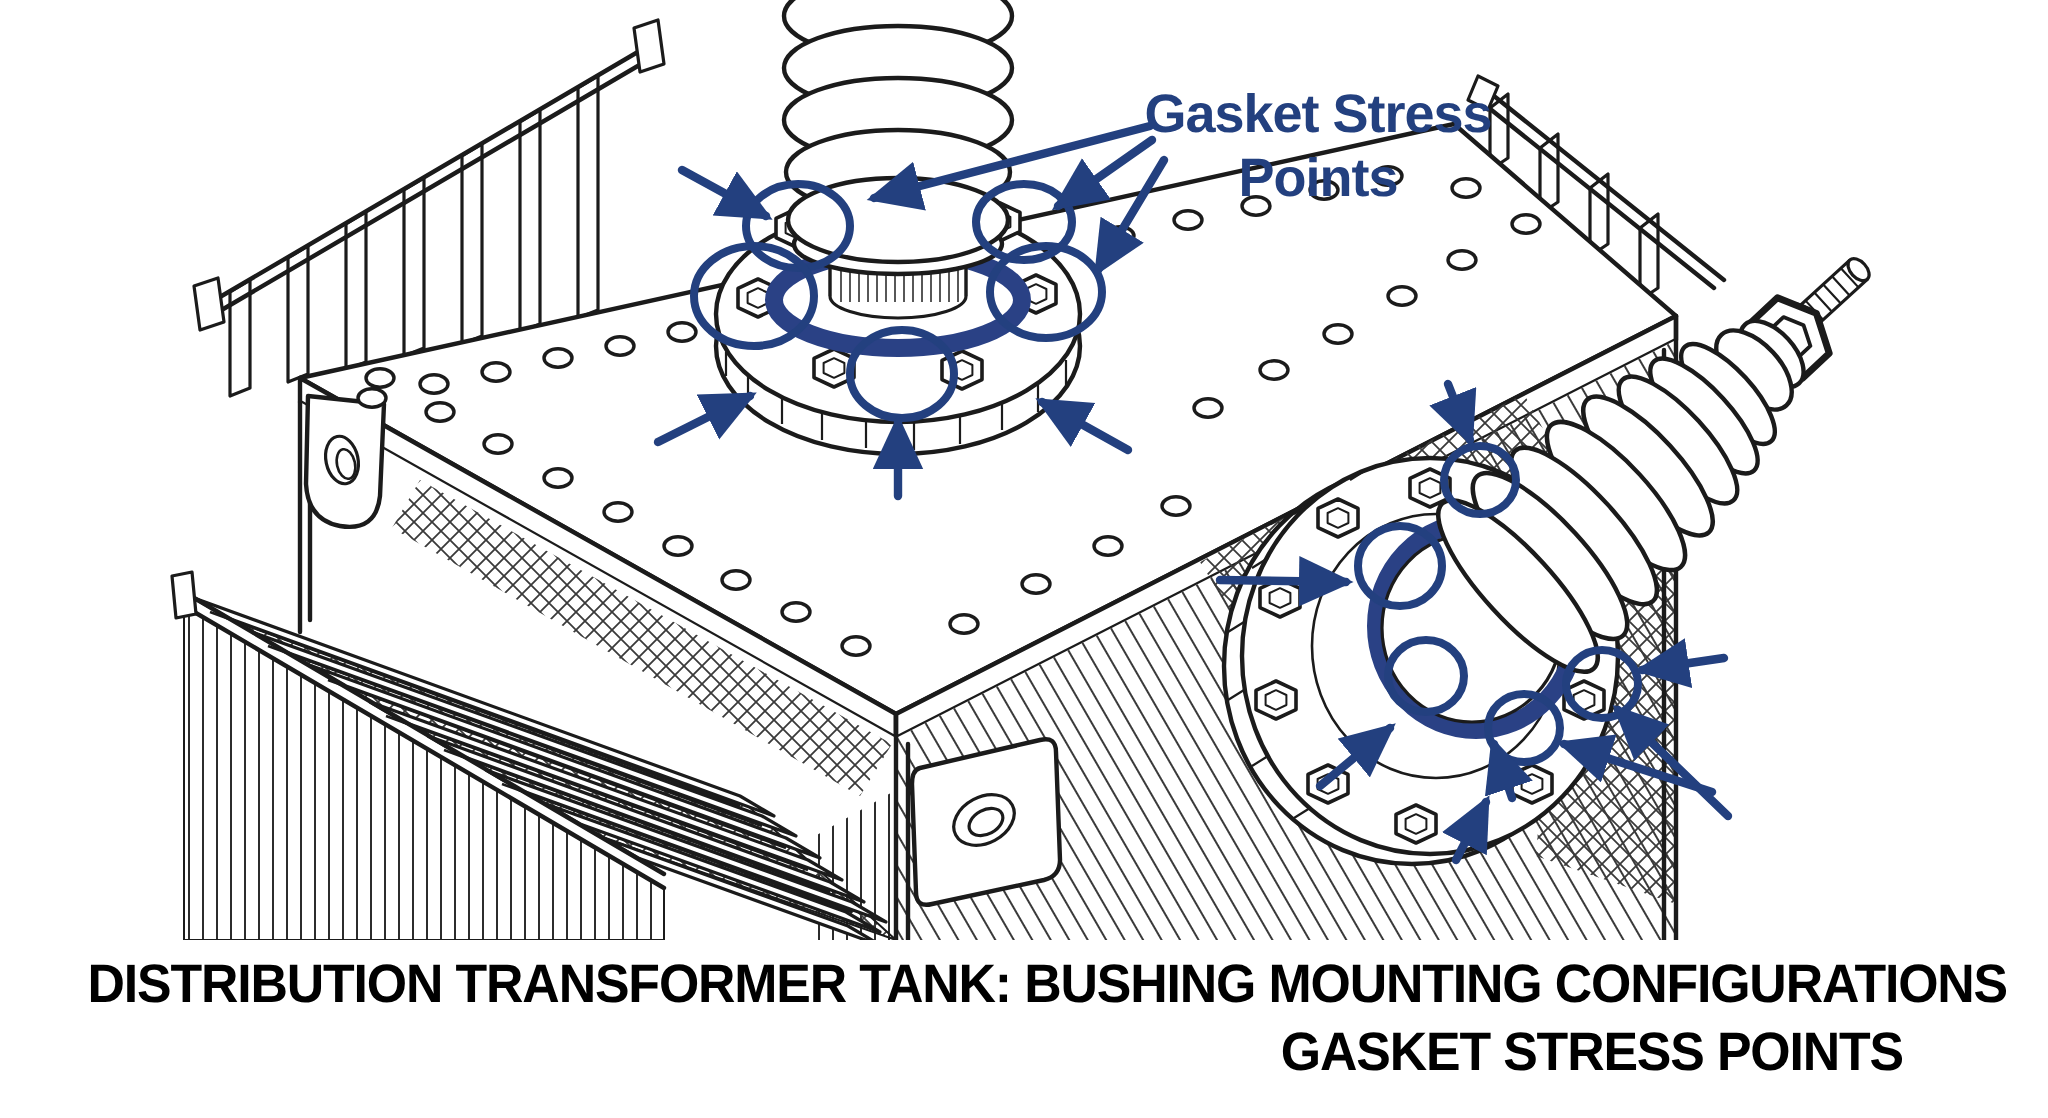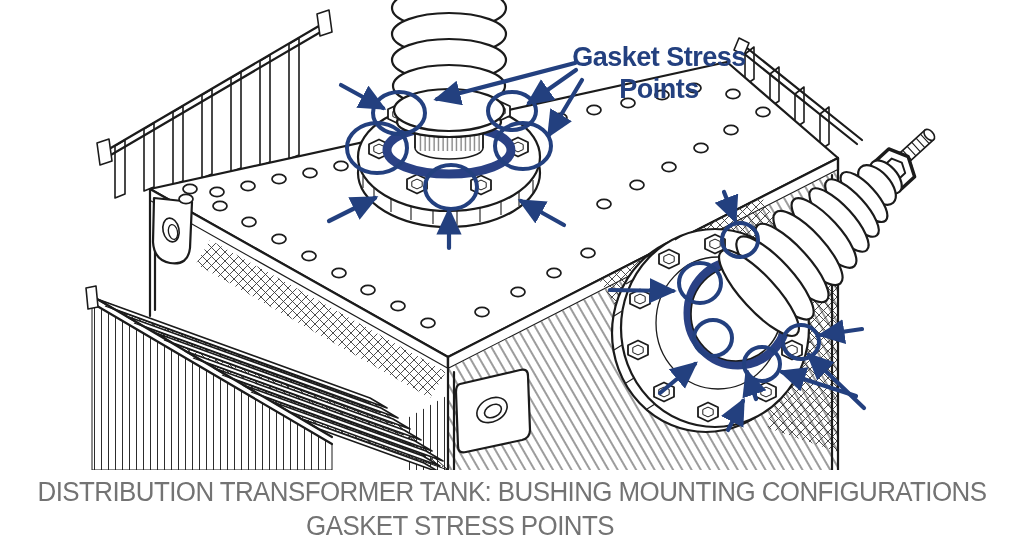--- a/index.html
+++ b/index.html
@@ -12,22 +12,22 @@
   .thin{fill:none;stroke:#1b1b1b;stroke-width:1.3;}
   .tick{fill:none;stroke:#1b1b1b;stroke-width:1.1;}
   .hole{fill:#fff;stroke:#1b1b1b;stroke-width:1.7;}
   .bolt polygon{fill:#fff;stroke:#1b1b1b;stroke-width:1.8;stroke-linejoin:round;}
   .bolt .boltInner{stroke-width:1;}
   .gasket{fill:none;stroke:#2a4185;stroke-width:9;}
   .circ{fill:none;stroke:#23407f;stroke-width:4;}
   .arr{fill:none;stroke:#23407f;stroke-width:4.2;stroke-linecap:round;}
   text.lbl{fill:#23407f;font-weight:700;font-size:27px;letter-spacing:-0.5px;
            font-family:"Liberation Sans",sans-serif;}
-  .caption-wrap{position:absolute;left:0;right:0;top:477px;text-align:center;
-                color:#737373;font-weight:400;}
+  .caption-wrap{position:absolute;left:0;right:0;top:477px;text-align:right;
+                color:#000000;font-weight:700;}
   .cap1{font-size:27px;letter-spacing:-0.6px;white-space:nowrap;
         transform:scaleX(0.96);transform-origin:50% 50%;}
   .cap2{font-size:27px;letter-spacing:-0.6px;white-space:nowrap;margin-top:3px;
         position:relative;left:-52px;transform:scaleX(0.96);transform-origin:50% 50%;}
 </style>
 </head>
 <body>
 
 <svg width="1024" height="470" viewBox="0 0 1024 470">
   <defs>

